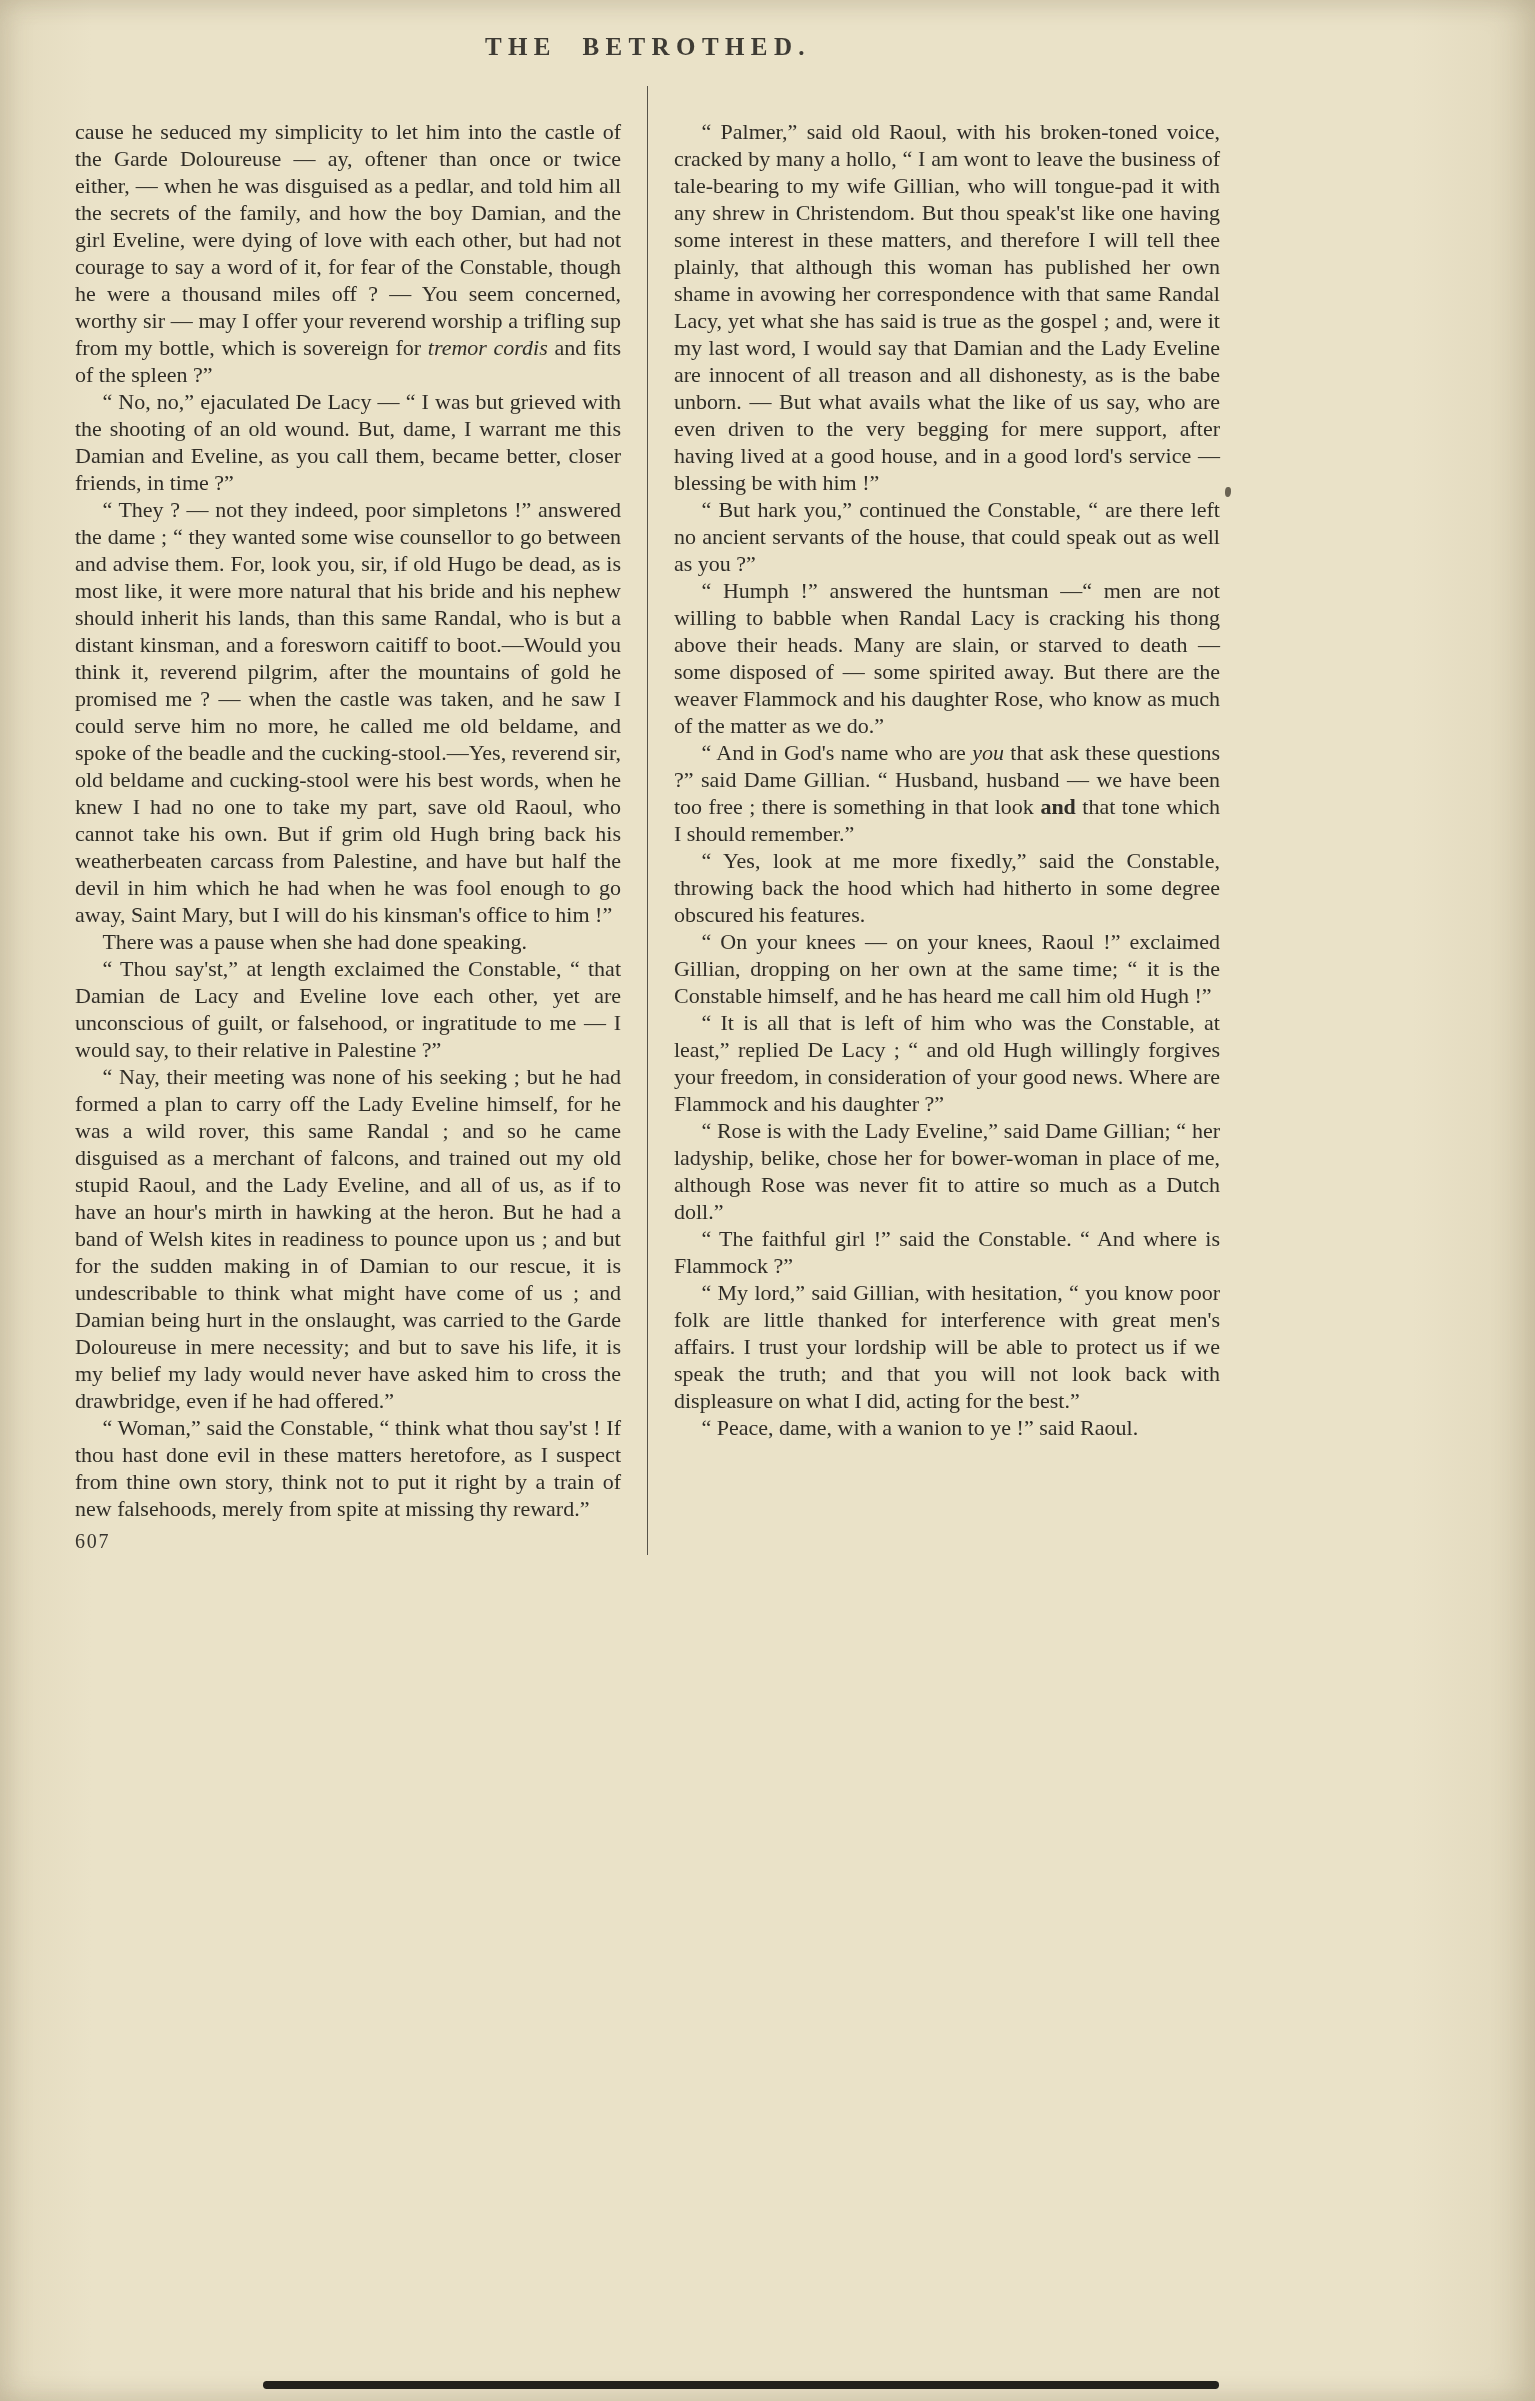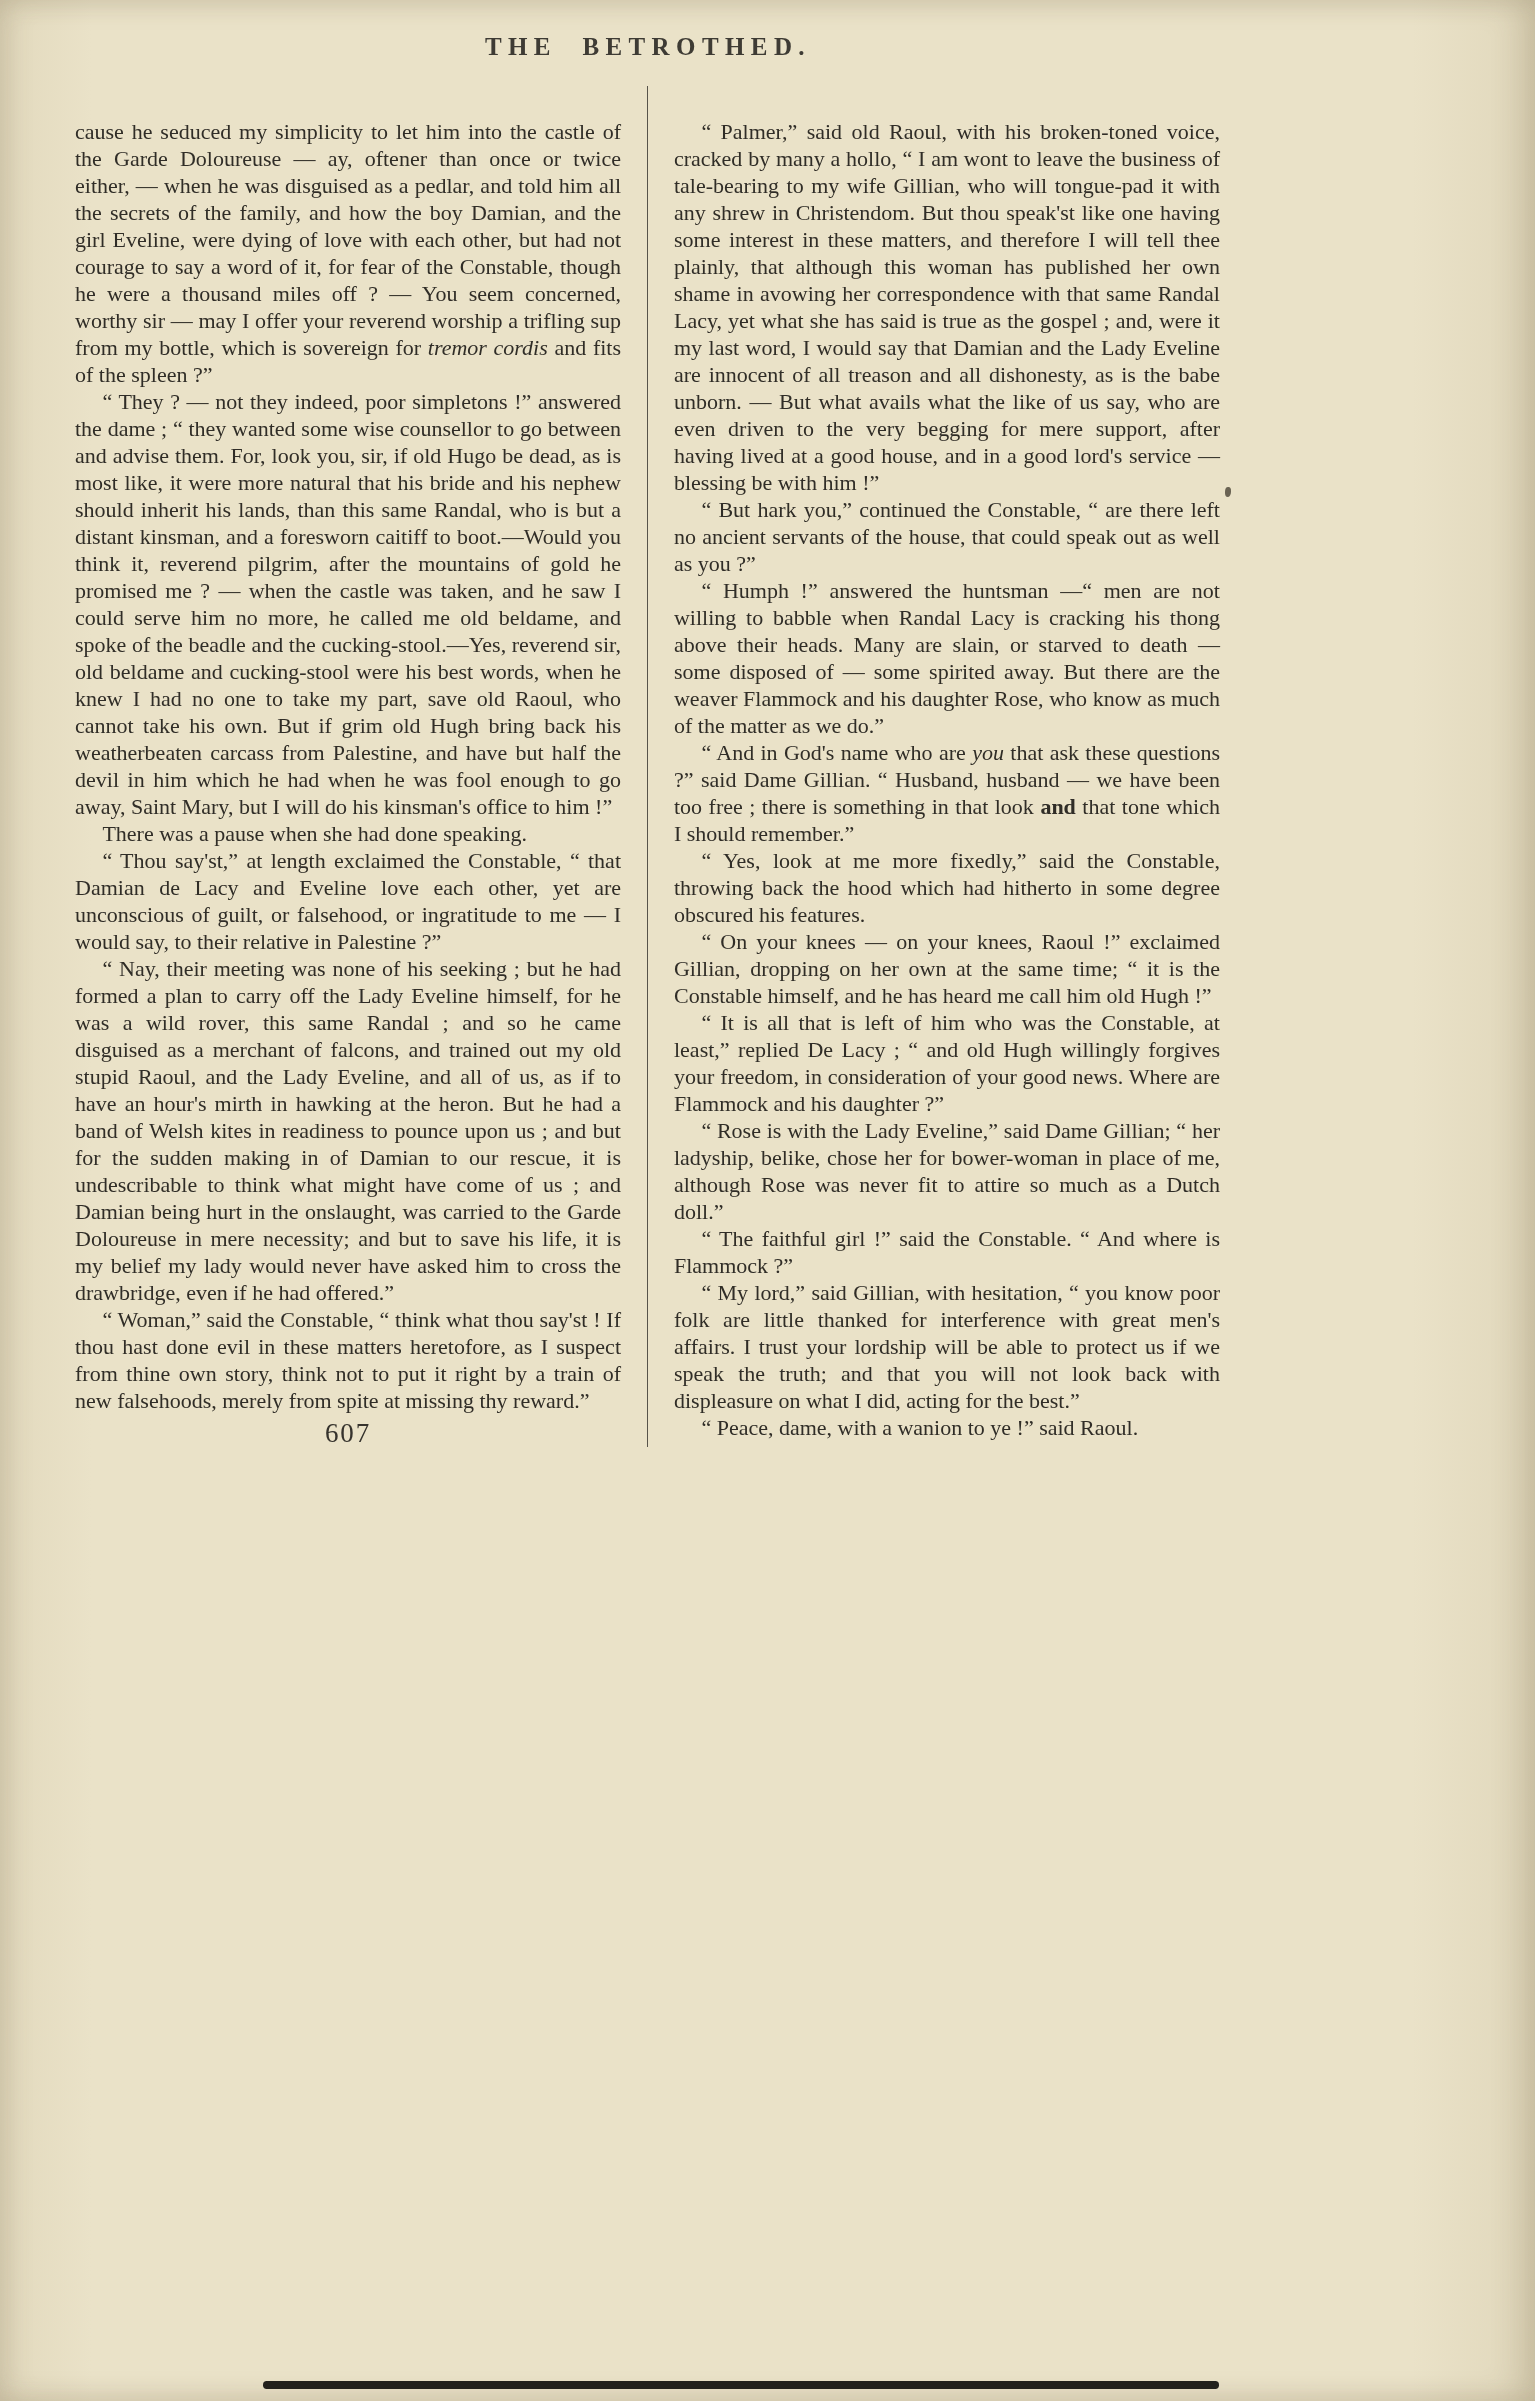--- a/index.html
+++ b/index.html
@@ -60,22 +60,22 @@
   .column strong {
     font-weight: 700;
   }
   .divider {
     width: 1.8px;
     background: #57534a;
     margin: 0 25.6px;
   }
   .pagenum {
     margin-top: 5.5px;
-    text-align: center;
-    font-size: 27px;
+    text-align: left;
+    font-size: 20px;
     letter-spacing: 1.8px;
     color: #36332d;
   }
   .scan-edge {
     position: absolute;
     left: 263px;
     top: 2381px;
     width: 956px;
     height: 8.2px;
     background: #22211c;
@@ -98,20 +98,21 @@
 <div class="canvas">
   <div class="page">
 
     <h1 class="header">THE BETROTHED.</h1>
 
     <div class="columns">
 
       <div class="column">
         <div>
             <p class="flush">cause he seduced my simplicity to let him into the castle of the Garde Doloureuse — ay, oftener than once or twice either, — when he was disguised as a pedlar, and told him all the secrets of the family, and how the boy Damian, and the girl Eveline, were dying of love with each other, but had not courage to say a word of it, for fear of the Constable, though he were a thousand miles off ? — You seem concerned, worthy sir — may I offer your reverend worship a trifling sup from my bottle, which is sovereign for <em>tremor cordis</em> and fits of the spleen ?”</p>
+            <p>“ No, no,” ejaculated De Lacy — “ I was but grieved with the shooting of an old wound. But, dame, I warrant me this Damian and Eveline, as you call them, became better, closer friends, in time ?”</p>
             <p>“ They ? — not they indeed, poor simpletons !” answered the dame ; “ they wanted some wise counsellor to go between and advise them. For, look you, sir, if old Hugo be dead, as is most like, it were more natural that his bride and his nephew should inherit his lands, than this same Randal, who is but a distant kinsman, and a foresworn caitiff to boot.—Would you think it, reverend pilgrim, after the mountains of gold he promised me ? — when the castle was taken, and he saw I could serve him no more, he called me old beldame, and spoke of the beadle and the cucking-stool.—Yes, reverend sir, old beldame and cucking-stool were his best words, when he knew I had no one to take my part, save old Raoul, who cannot take his own. But if grim old Hugh bring back his weatherbeaten carcass from Palestine, and have but half the devil in him which he had when he was fool enough to go away, Saint Mary, but I will do his kinsman's office to him !”</p>
             <p>There was a pause when she had done speaking.</p>
             <p>“ Thou say'st,” at length exclaimed the Constable, “ that Damian de Lacy and Eveline love each other, yet are unconscious of guilt, or falsehood, or ingratitude to me — I would say, to their relative in Palestine ?”</p>
             <p>“ Nay, their meeting was none of his seeking ; but he had formed a plan to carry off the Lady Eveline himself, for he was a wild rover, this same Randal ; and so he came disguised as a merchant of falcons, and trained out my old stupid Raoul, and the Lady Eveline, and all of us, as if to have an hour's mirth in hawking at the heron. But he had a band of Welsh kites in readiness to pounce upon us ; and but for the sudden making in of Damian to our rescue, it is undescribable to think what might have come of us ; and Damian being hurt in the onslaught, was carried to the Garde Doloureuse in mere necessity; and but to save his life, it is my belief my lady would never have asked him to cross the drawbridge, even if he had offered.”</p>
             <p>“ Woman,” said the Constable, “ think what thou say'st ! If thou hast done evil in these matters heretofore, as I suspect from thine own story, think not to put it right by a train of new falsehoods, merely from spite at missing thy reward.”</p>
           </div>
         <div class="pagenum">607</div>
       </div>
 
       <div class="divider"></div>

